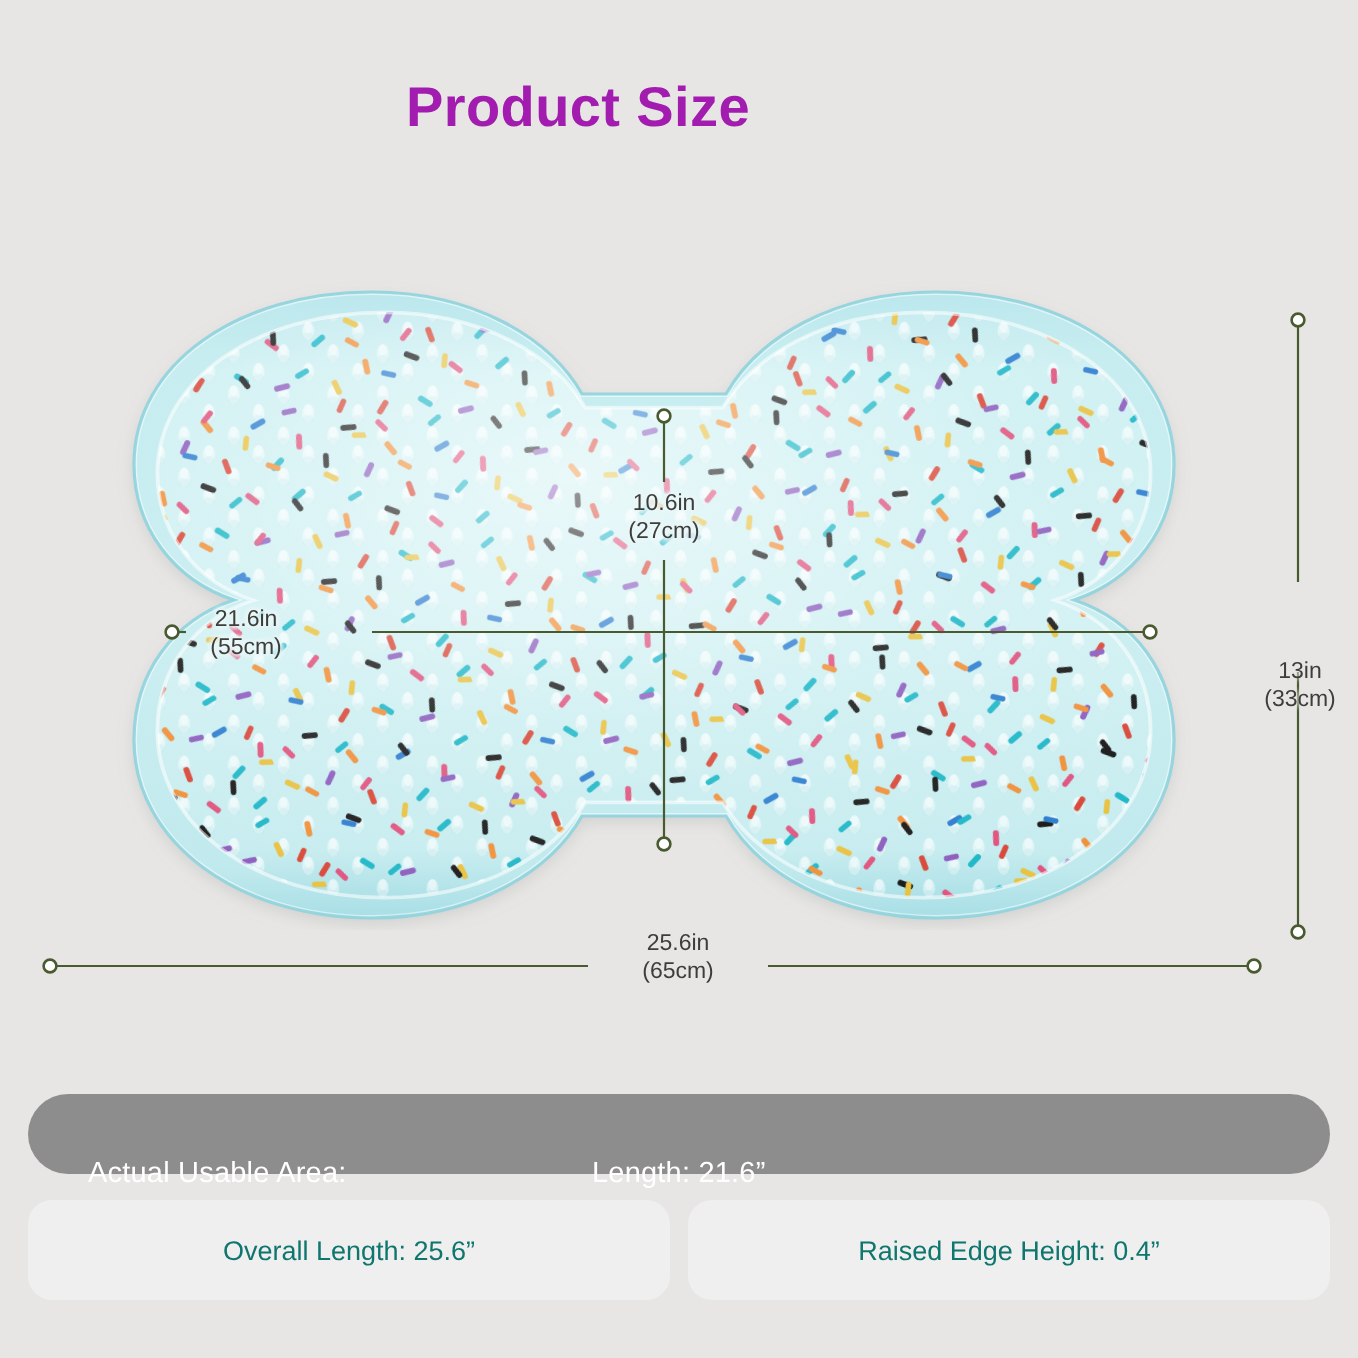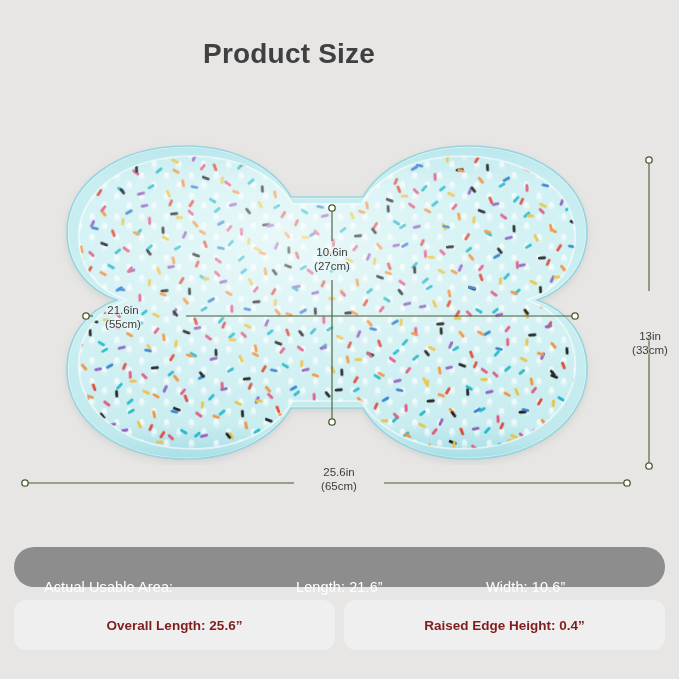--- a/index.html
+++ b/index.html
@@ -19,21 +19,21 @@
   
   #page-title {
     position: absolute;
     left: 0;
     top: 38px;
     width: 578px;
     text-align: center;
     font-size: 28px;
     font-weight: 600;
     letter-spacing: 0.2px;
-    color: #404040;
+    color: #a21caf;
   }
 
   
   #product-stage {
     position: absolute;
     left: 0;
     top: 128px;
     width: 679px;
     height: 380px;
     padding-left: 24px;
@@ -111,24 +111,23 @@
     display: flex;
     gap: 9px;
   }
   .spec-card {
     flex: 1 1 0;
     background: #efefef;
     border-radius: 12px;
     display: flex;
     align-items: center;
     justify-content: center;
-    color: #7f1d1d;
+    color: #0f766e;
     font-size: 13.5px;
     white-space: nowrap;
-    font-weight: bold;
   }
 </style>
 </head>
 <body>
 
 <div id="page-title">Product Size</div>
 
 <div id="product-stage">
 
   <div id="bone-mat">
@@ -293,19 +292,18 @@
 
   <div class="dim-label plain" id="label-overall-length">
     <span>25.6in</span>
     <span class="sub">(65cm)</span>
   </div>
 </div>
 
 <div id="usable-area-bar">
   <div class="cell c0">Actual Usable Area:</div>
   <div class="cell c1">Length: 21.6”</div>
-  <div class="cell c2">Width: 10.6”</div>
 </div>
 
 <div id="spec-cards">
   <div class="spec-card">Overall Length: 25.6”</div>
   <div class="spec-card">Raised Edge Height: 0.4”</div>
 </div>
 
 </body></html>

